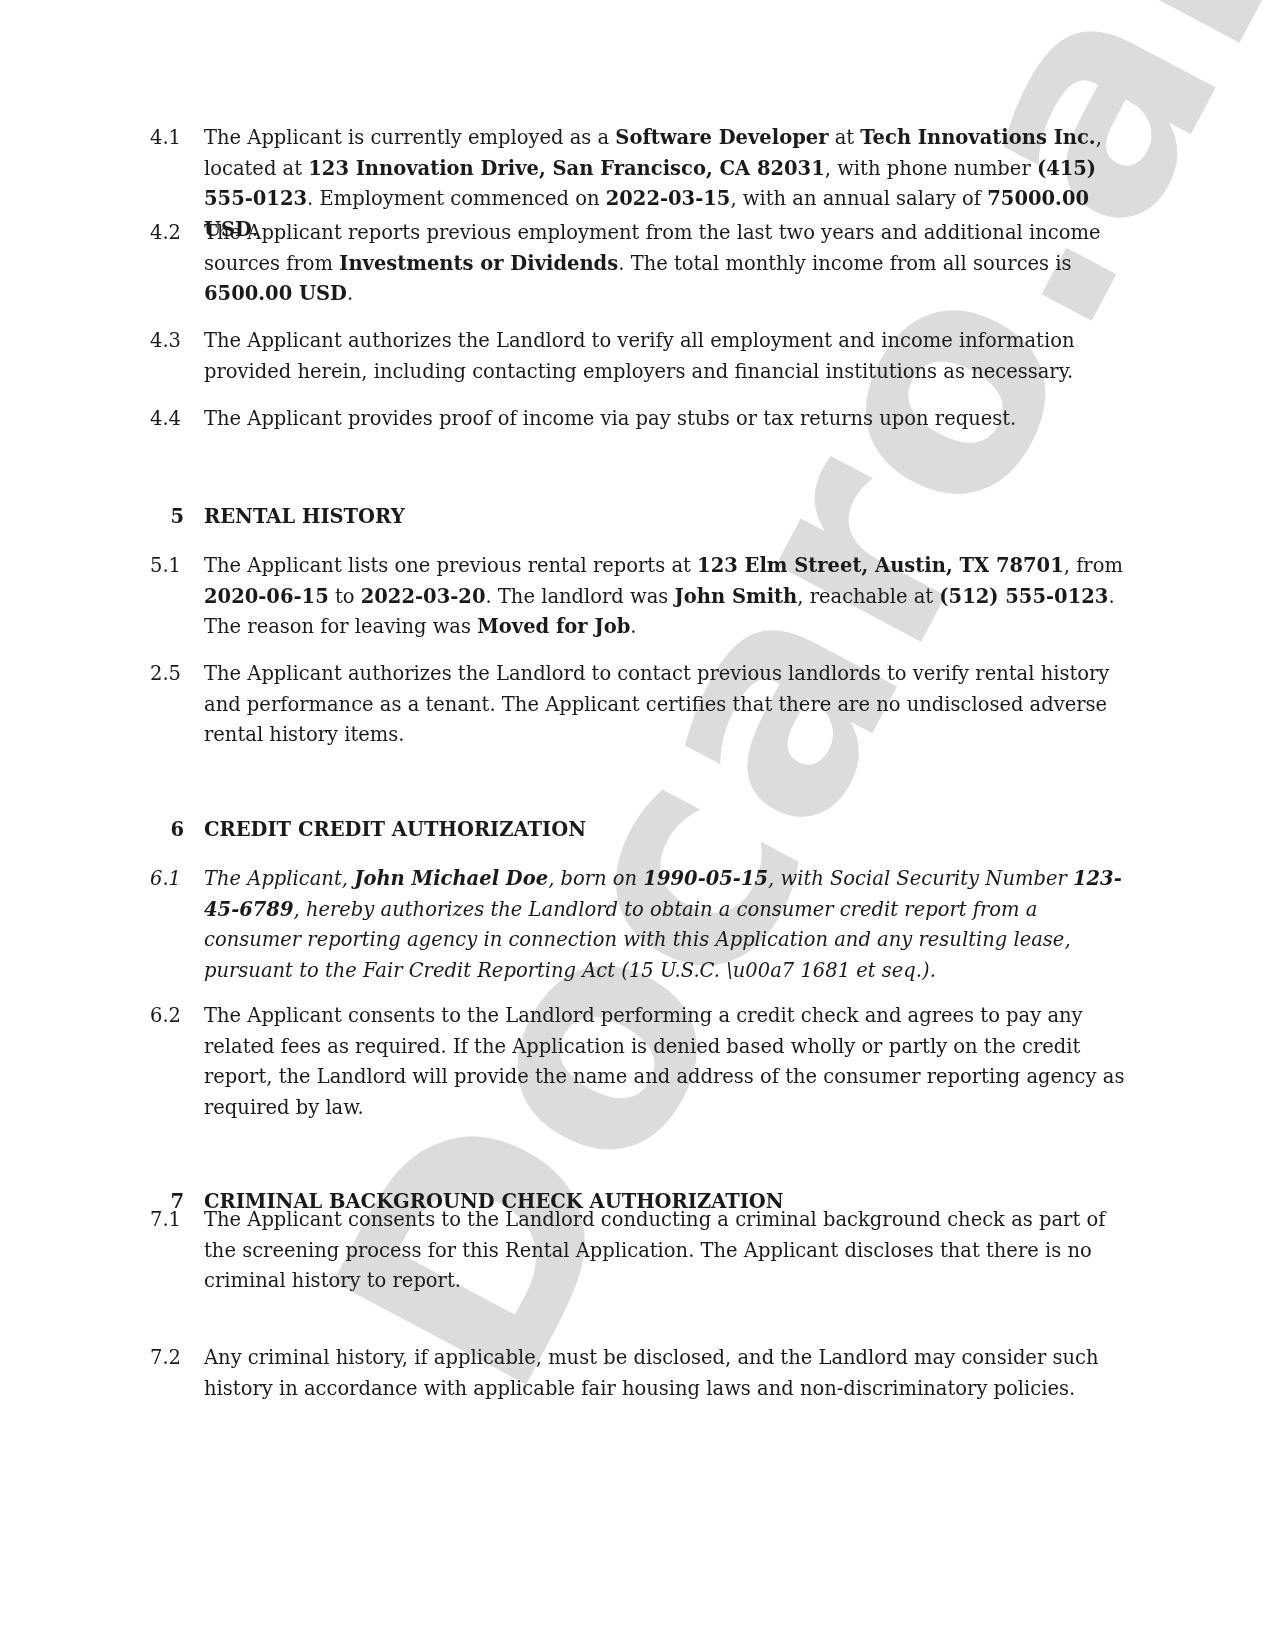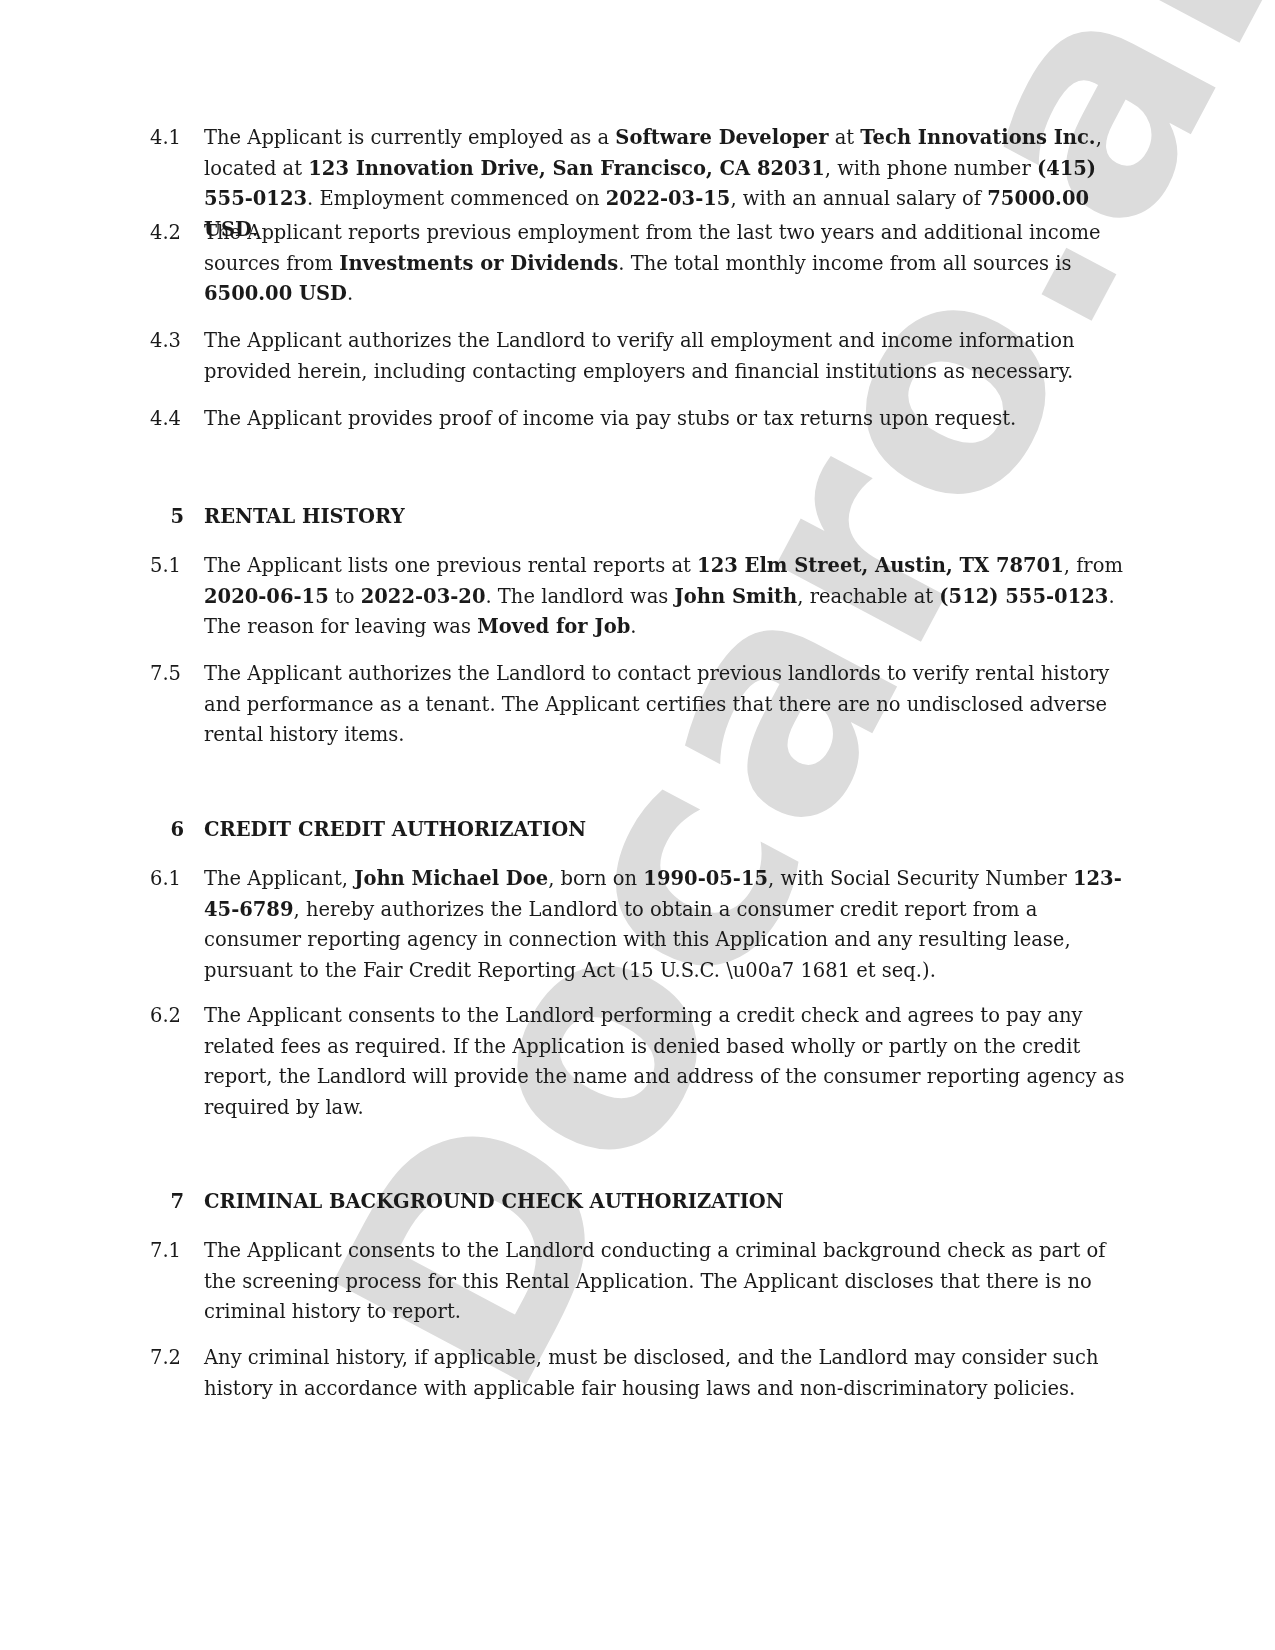--- a/index.html
+++ b/index.html
@@ -106,47 +106,47 @@
     </div>
 
     <div class="para" style="top:551px;">
       <span class="num">5.1</span>
       <div class="text">
         <span>The Applicant lists one previous rental reports at </span><b>123 Elm Street, Austin, TX 78701</b><span>, from </span><b>2020-06-15</b><span> to </span><b>2022-03-20</b><span>. The landlord was </span><b>John Smith</b><span>, reachable at </span><b>(512) 555-0123</b><span>. The reason for leaving was </span><b>Moved for Job</b><span>.</span>
       </div>
     </div>
 
     <div class="para" style="top:659px;">
-      <span class="num">7.5</span>
+      <span class="num">2.5</span>
       <div class="text">The Applicant authorizes the Landlord to contact previous landlords to verify rental history and performance as a tenant. The Applicant certifies that there are no undisclosed adverse rental history items.</div>
     </div>
 
     <div class="para heading" style="top:815px;">
       <span class="num">6</span>
       <div class="text">CREDIT CREDIT AUTHORIZATION</div>
     </div>
 
-    <div class="para" style="top:864px;">
+    <div class="para" style="top:864px;font-style:italic;">
       <span class="num">6.1</span>
       <div class="text">
         <span>The Applicant, </span><b>John Michael Doe</b><span>, born on </span><b>1990-05-15</b><span>, with Social Security Number </span><b>123-45-6789</b><span>, hereby authorizes the Landlord to obtain a consumer credit report from a consumer reporting agency in connection with this Application and any resulting lease, pursuant to the Fair Credit Reporting Act (15 U.S.C. \u00a7 1681 et seq.).</span>
       </div>
     </div>
 
     <div class="para" style="top:1001px;">
       <span class="num">6.2</span>
       <div class="text">The Applicant consents to the Landlord performing a credit check and agrees to pay any related fees as required. If the Application is denied based wholly or partly on the credit report, the Landlord will provide the name and address of the consumer reporting agency as required by law.</div>
     </div>
 
     <div class="para heading" style="top:1187px;">
       <span class="num">7</span>
       <div class="text">CRIMINAL BACKGROUND CHECK AUTHORIZATION</div>
     </div>
 
-    <div class="para" style="top:1236px;">
+    <div class="para" style="top:1205px;">
       <span class="num">7.1</span>
       <div class="text">The Applicant consents to the Landlord conducting a criminal background check as part of the screening process for this Rental Application. The Applicant discloses that there is no criminal history to report.</div>
     </div>
 
     <div class="para" style="top:1343px;">
       <span class="num">7.2</span>
       <div class="text">Any criminal history, if applicable, must be disclosed, and the Landlord may consider such history in accordance with applicable fair housing laws and non-discriminatory policies.</div>
     </div>
 
   </div>

